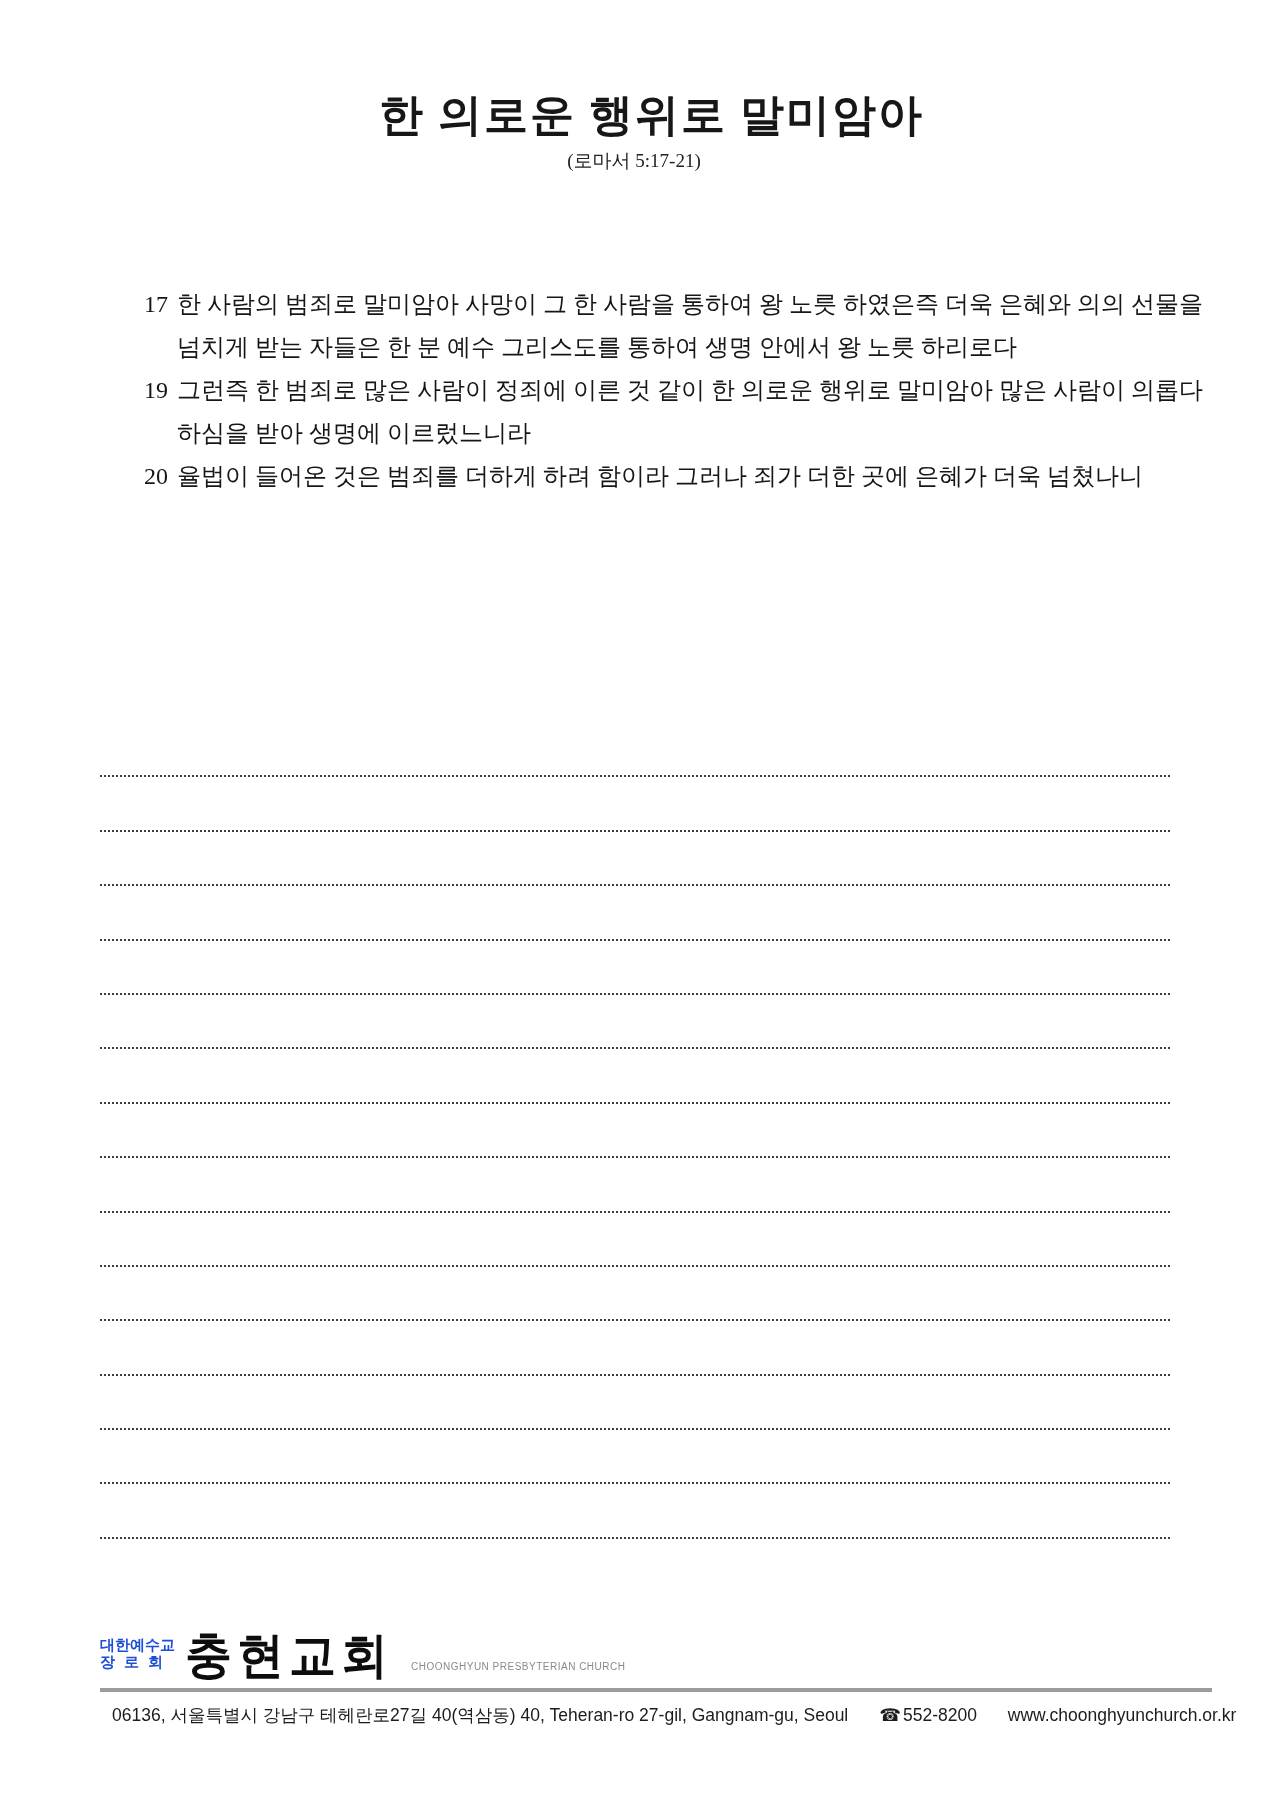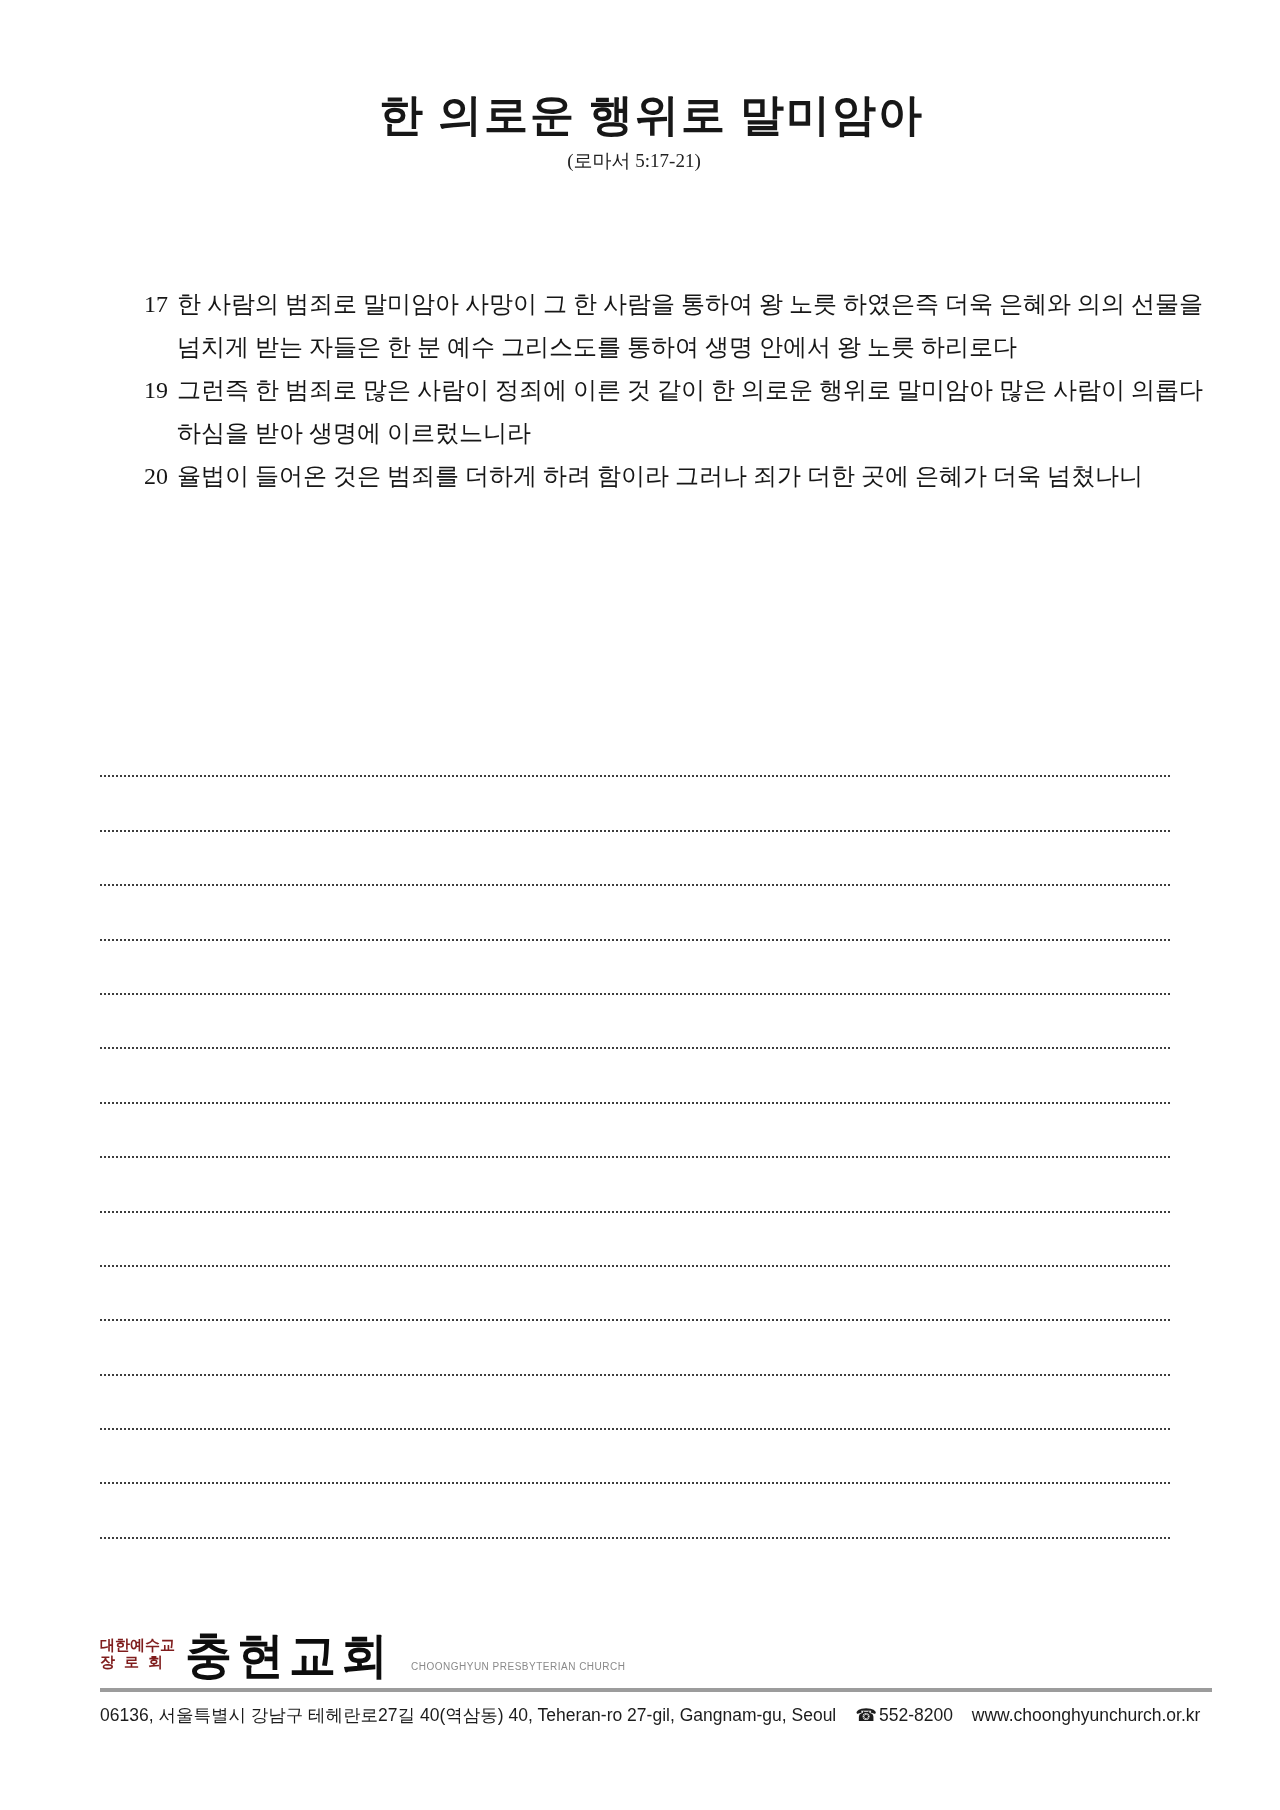--- a/index.html
+++ b/index.html
@@ -79,21 +79,21 @@
   }
   .logo-row {
     display: flex;
     align-items: flex-end;
   }
   .logo-small {
     font-family: "Liberation Serif", serif;
     font-weight: 700;
     font-size: 15px;
     line-height: 17px;
-    color: #7f1d1d;
+    color: #1d4ed8;
     margin-bottom: 8px;
   }
   .logo-small .l2 { letter-spacing: 9px; }
   .logo-large {
     font-family: "Liberation Serif", serif;
     font-size: 47px;
     line-height: 47px;
     font-weight: 900;
     letter-spacing: 5px;
     color: #0d0d0d;
@@ -112,21 +112,21 @@
     margin-top: 9px;
     height: 4px;
     background: #9c9c9c;
   }
   .address-line {
     margin-top: 11px;
     font-size: 17.5px;
     color: #1c1c1c;
     white-space: nowrap;
   }
-  .address-line .seg { margin-right: 14px; }
+  .address-line .seg { margin-right: 14px; margin-left: 12px; }
   .address-line .phone-icon { margin-right: 2px; }
   .address-line .seg:last-child { margin-right: 0; }
 </style>
 </head>
 <body>
 
 <div class="page">
 
   <div class="title">한 의로운 행위로 말미암아</div>
   <div class="subtitle">(로마서 5:17-21)</div>

